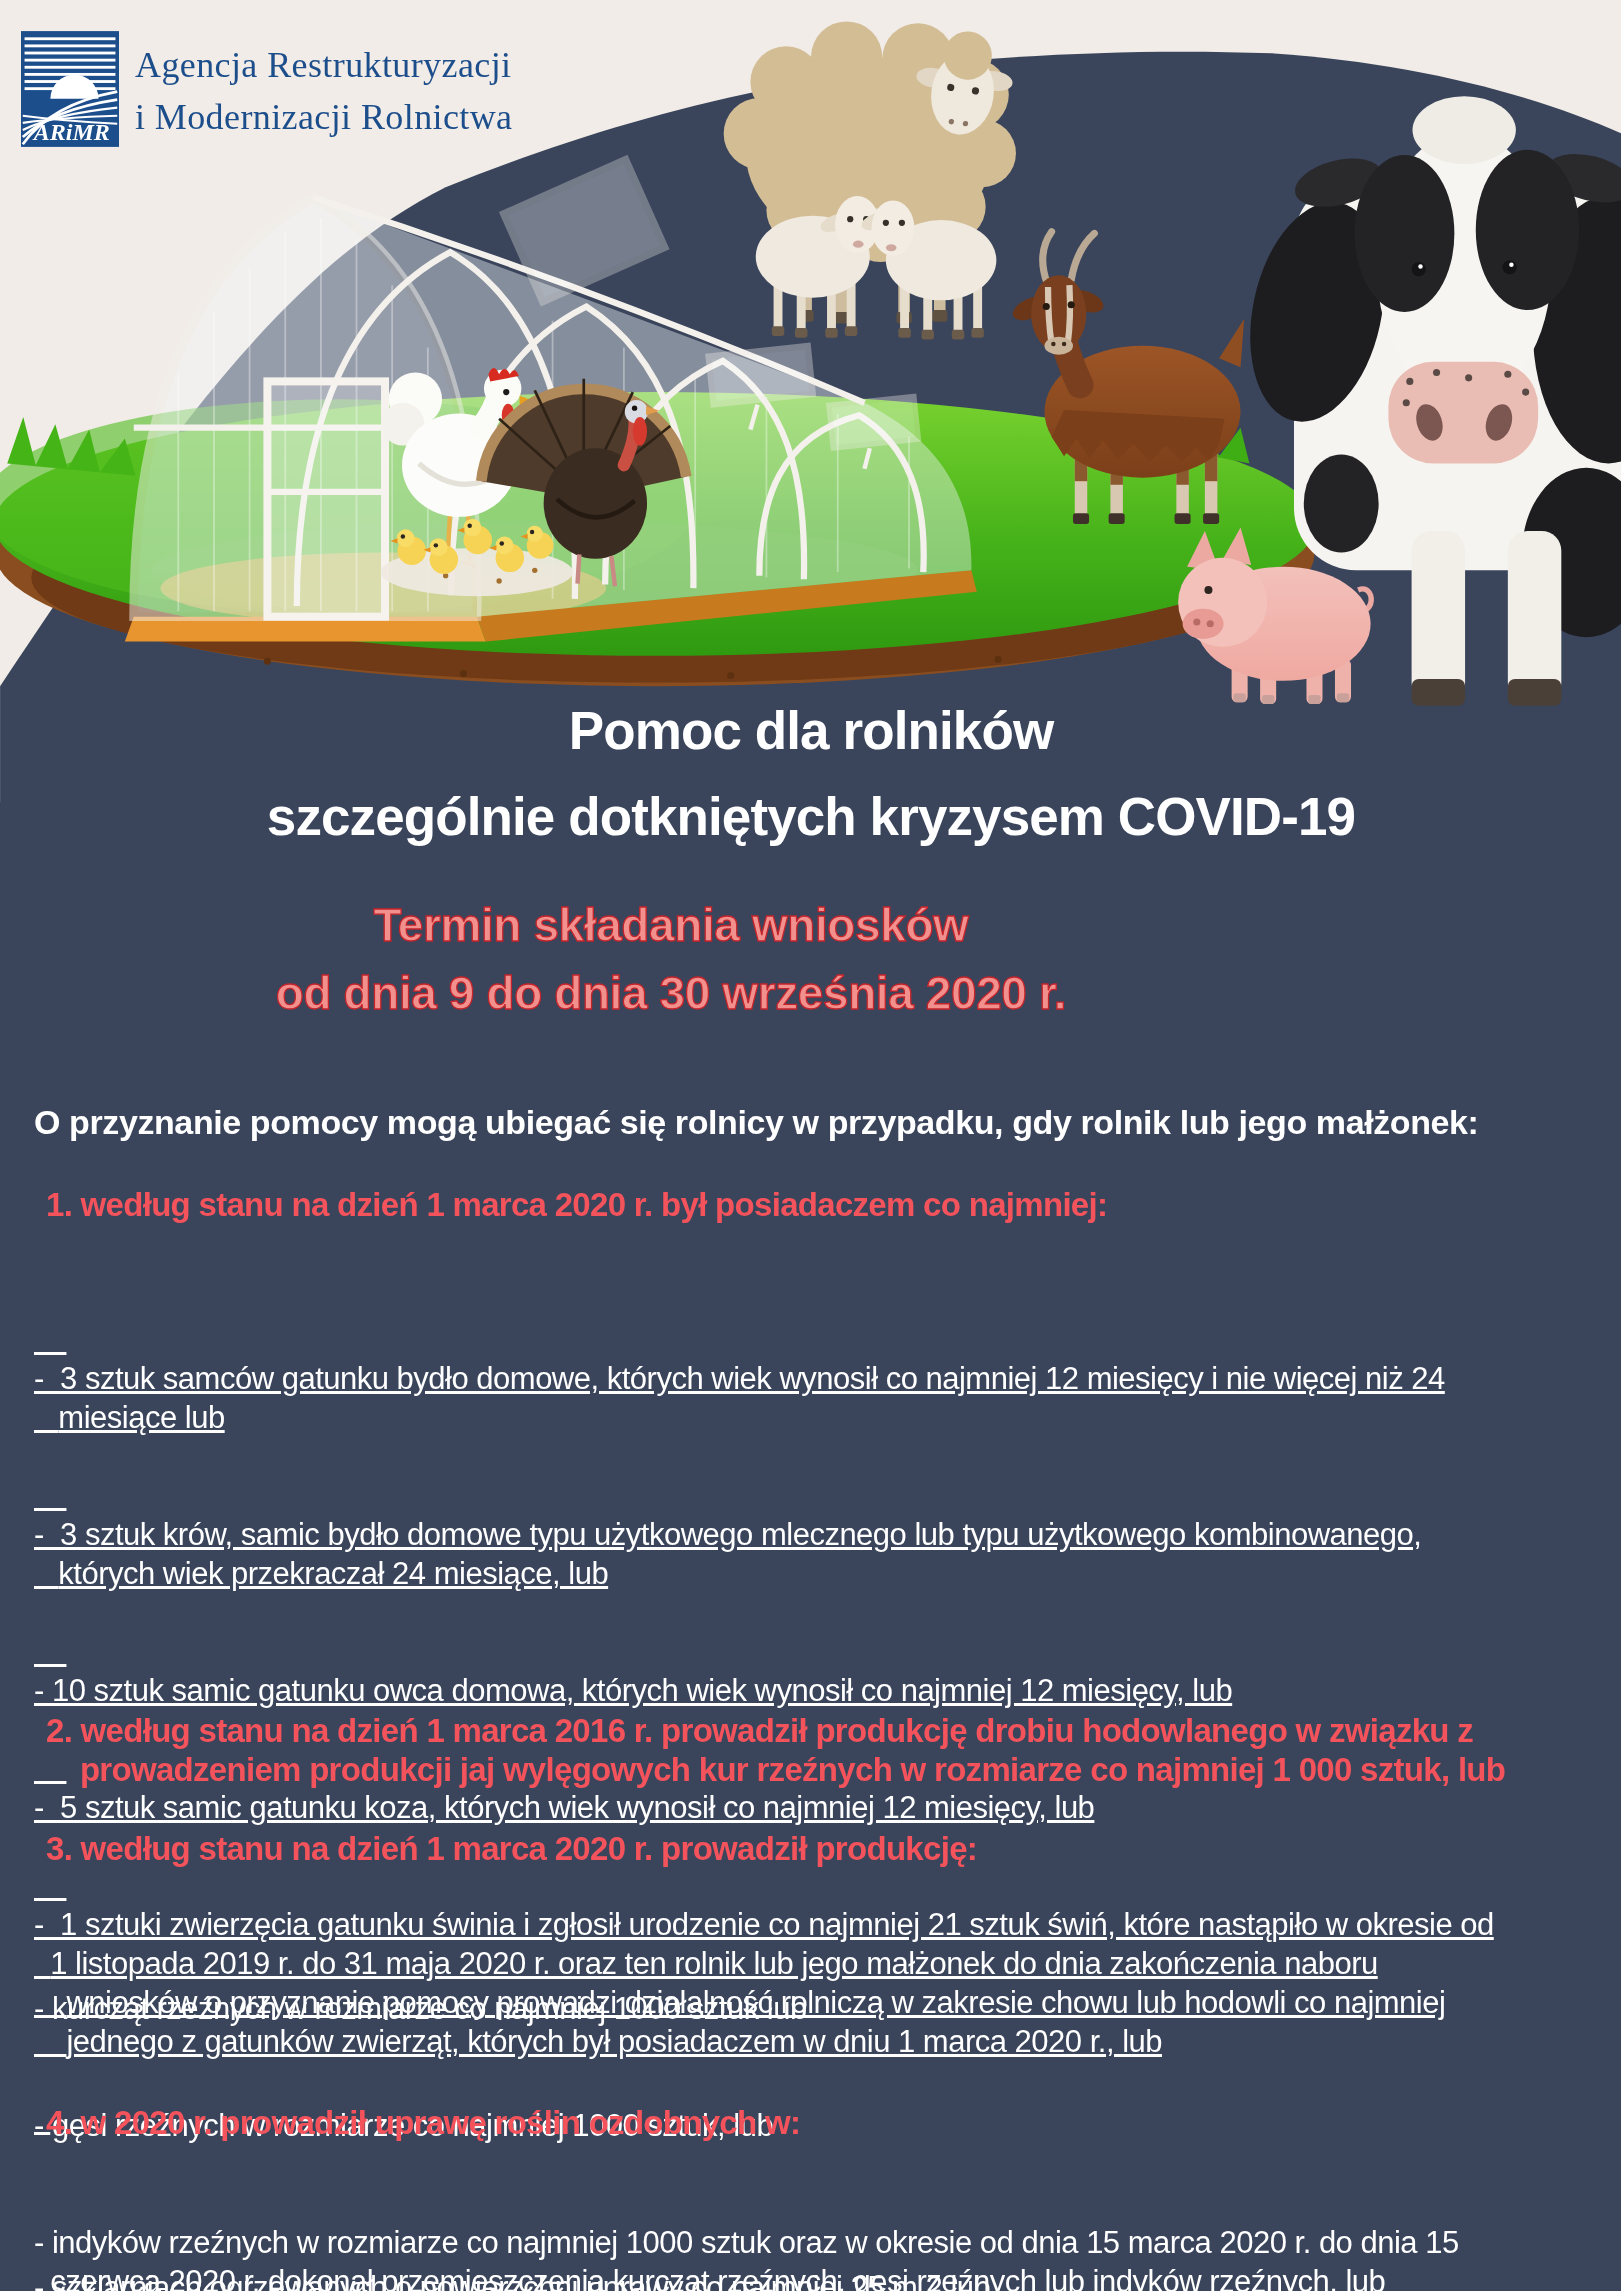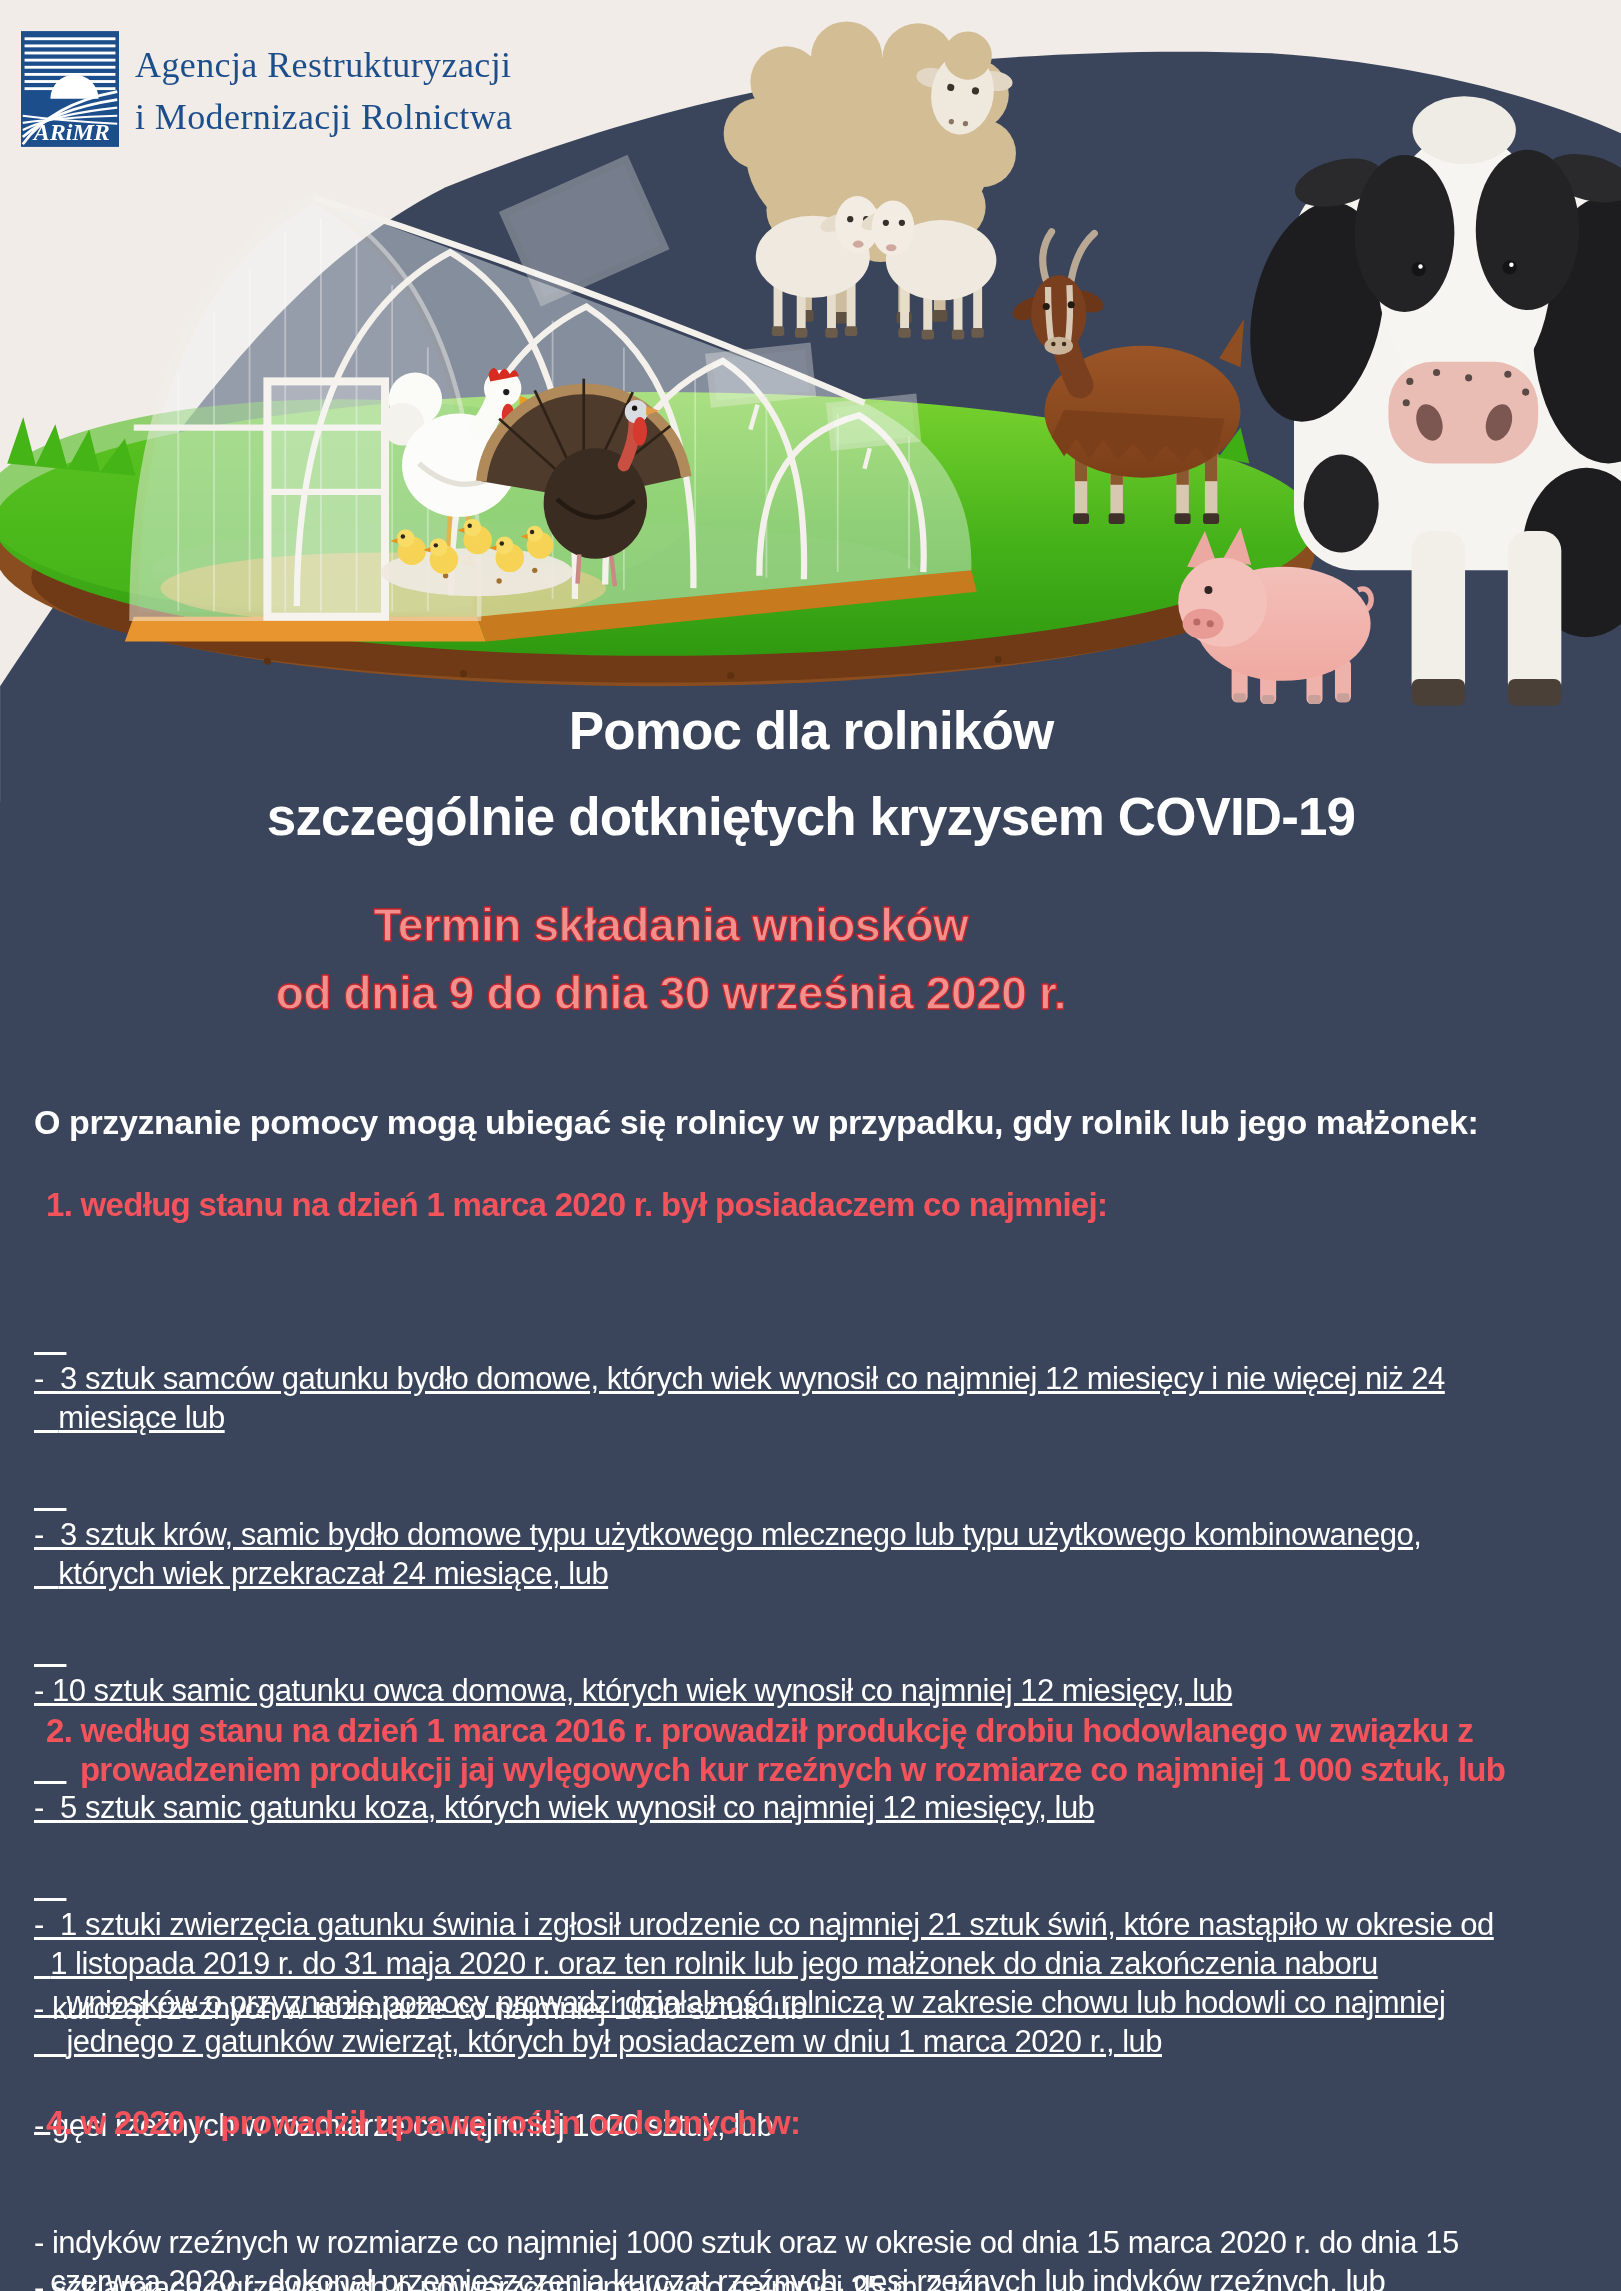--- a/index.html
+++ b/index.html
@@ -426,20 +426,21 @@
     <div class="item">-  5 sztuk samic gatunku koza, których wiek wynosił co najmniej 12 miesięcy, lub</div>
     <div class="item">-  1 sztuki zwierzęcia gatunku świnia i zgłosił urodzenie co najmniej 21 sztuk świń, które nastąpiło w okresie od
   1 listopada 2019 r. do 31 maja 2020 r. oraz ten rolnik lub jego małżonek do dnia zakończenia naboru
     wniosków o przyznanie pomocy prowadzi działalność rolniczą w zakresie chowu lub hodowli co najmniej
     jednego z gatunków zwierząt, których był posiadaczem w dniu 1 marca 2020 r., lub</div>
   </div>
 
   <div class="sec-heading h2">2. według stanu na dzień 1 marca 2016 r. prowadził produkcję drobiu hodowlanego w związku z
     prowadzeniem produkcji jaj wylęgowych kur rzeźnych w rozmiarze co najmniej 1 000 sztuk, lub</div>
 
+  <div class="sec-heading h3">3. według stanu na dzień 1 marca 2020 r. prowadził produkcję:</div>
   <div class="list list3">
     <div class="item">- kurcząt rzeźnych w rozmiarze co najmniej 1000 sztuk lub</div>
     <div class="item">- gęsi rzeźnych w rozmiarze co najmniej 1000 sztuk, lub</div>
     <div class="item">- indyków rzeźnych w rozmiarze co najmniej 1000 sztuk oraz w okresie od dnia 15 marca 2020 r. do dnia 15
   czerwca 2020 r. dokonał przemieszczenia kurcząt rzeźnych, gęsi rzeźnych lub indyków rzeźnych, lub</div>
   </div>
 
   <div class="sec-heading h4">4. w 2020 r. prowadził uprawę roślin ozdobnych w:</div>
   <div class="list list4">
     <div class="item">- szklarniach ogrzewanych o powierzchni uprawy co najmniej 25 m 2 lub</div>

